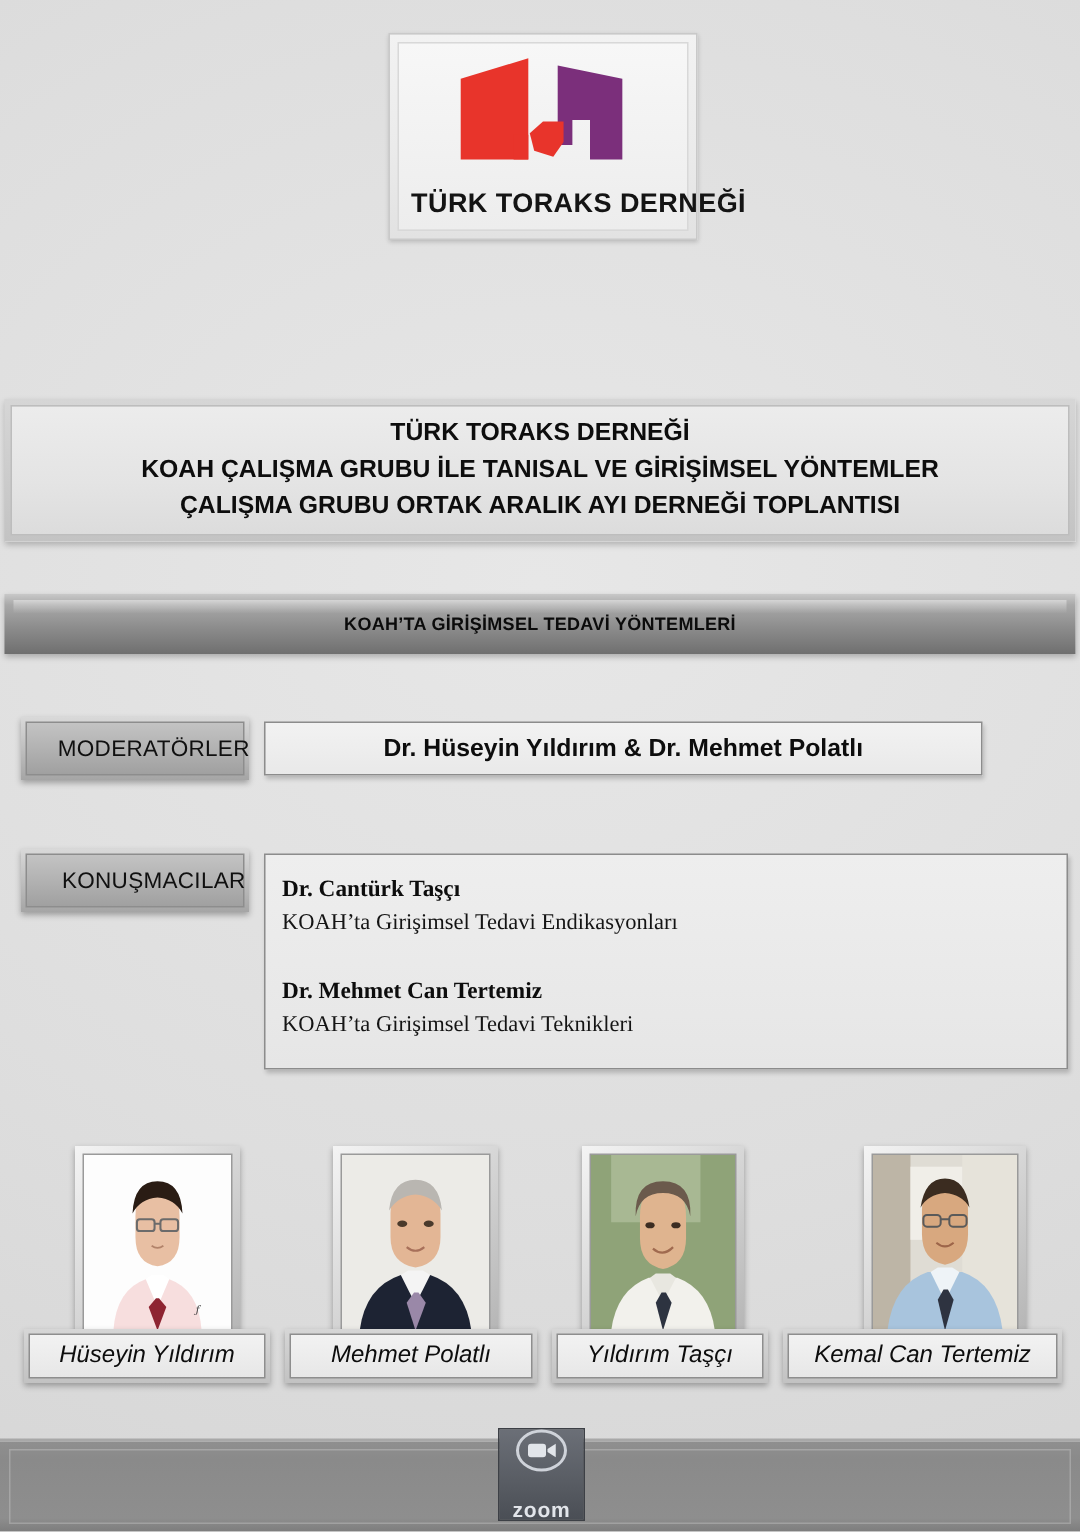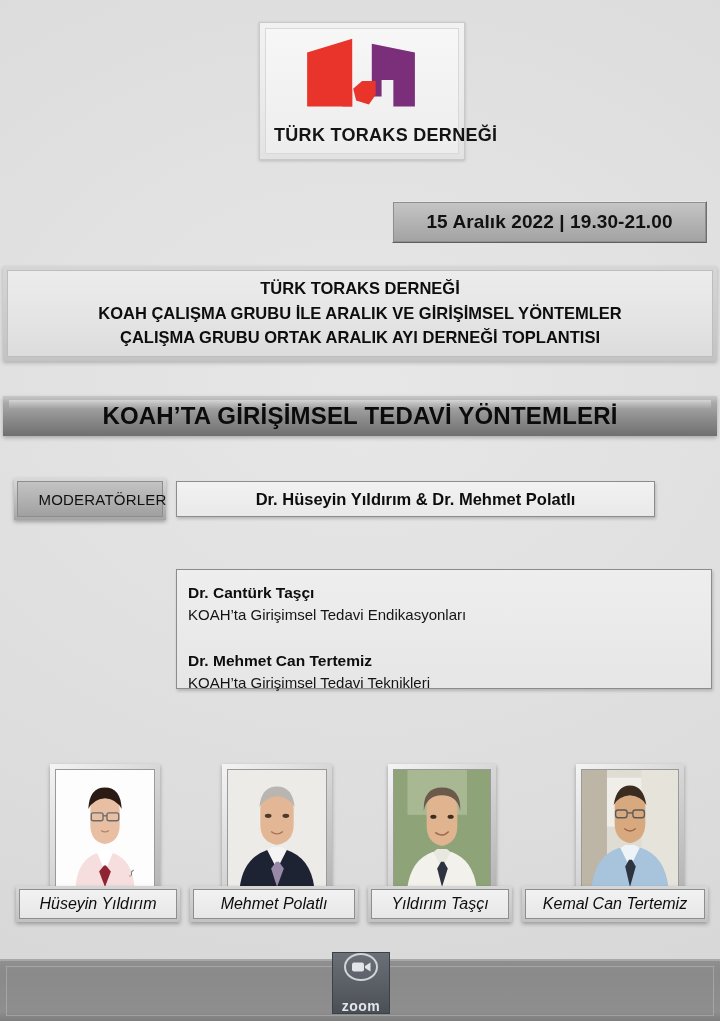--- a/index.html
+++ b/index.html
@@ -114,21 +114,21 @@
   }
   .subtitle-bar::before {
     content:"";
     position:absolute; left:6px; right:6px; top:4px; height:9px;
     background: linear-gradient(180deg,rgba(255,255,255,0.42),rgba(255,255,255,0));
     pointer-events:none;
   }
   .subtitle-text {
     position: relative;
     font-weight: bold;
-    font-size: 24px;
+    font-size: 12px;
     color: #0b0b0b;
     letter-spacing: 0.2px;
     white-space: nowrap;
   }
 
   
   .mod-label {
     position: absolute;
     left: 14px; top: 478px;
     width: 152px; height: 42px;
@@ -176,27 +176,28 @@
     width: 152px; height: 42px;
     background: linear-gradient(180deg,#d9d9d9 0%,#c4c4c4 40%,#a5a5a5 100%);
     box-shadow: 0 2px 4px rgba(0,0,0,0.3);
     box-sizing: border-box;
     padding: 3px;
     z-index: 3;
   }
   .spk-box {
     position: absolute;
     left: 176px; top: 569px;
-    width: 536px; height: 120px;
+    width: 536px; height: 144px;
     background: linear-gradient(180deg,#eeeeee 0%,#e6e6e6 100%);
     border: 1px solid #8c8c8c;
     box-shadow: 1px 2px 3px rgba(0,0,0,0.2);
     box-sizing: border-box;
     padding: 11px 0 12px 11px;
     z-index: 2;
+    font-family: Liberation Serif, serif;
   }
   .spk-entry { margin-bottom: 22px; }
   .spk-name {
     font-weight: bold;
     font-size: 15.5px;
     color: #0d0d0d;
     line-height: 1.5;
   }
   .spk-topic {
     font-size: 15px;
@@ -298,43 +299,43 @@
       <svg class="logo-art" viewBox="0 0 196 86" preserveAspectRatio="xMidYMid meet">
         <polygon points="42,17 88,3 88,72 42,72" fill="#e8342b"></polygon>
         <polygon points="88,72 88,55 78,55 78,72" fill="#e8342b"></polygon>
         <polygon points="108,8 152,17 152,72 130,72 130,45 118,45 118,62 108,62" fill="#7b2f7b"></polygon>
         <polygon points="98,46 112,46 112,60 105,70 92,66 89,54" fill="#e8342b"></polygon>
       </svg>
       <div class="logo-word">TÜRK TORAKS DERNEĞİ</div>
     </div>
   </div>
 
-  <div class="date-banner">
-    <div class="inner">15 Aralık 2022 | 19.30-21.00</div>
-  </div>
 
   <div class="title-block">
     <div class="inner">
       <div class="title-line">TÜRK TORAKS DERNEĞİ</div>
-      <div class="title-line">KOAH ÇALIŞMA GRUBU İLE ARALIK VE GİRİŞİMSEL YÖNTEMLER</div>
+      <div class="title-line">KOAH ÇALIŞMA GRUBU İLE TANISAL VE GİRİŞİMSEL YÖNTEMLER</div>
       <div class="title-line">ÇALIŞMA GRUBU ORTAK ARALIK AYI DERNEĞİ TOPLANTISI</div>
     </div>
   </div>
 
   <div class="subtitle-bar">
     <span class="subtitle-text">KOAH’TA GİRİŞİMSEL TEDAVİ YÖNTEMLERİ</span>
   </div>
 
   <div class="mod-label">
     <div class="inner">MODERATÖRLER</div>
   </div>
   <div class="mod-box">
     <span class="mod-names">Dr. Hüseyin Yıldırım  &amp;  Dr. Mehmet Polatlı</span>
   </div>
 
+  <div class="spk-label">
+    <div class="inner">KONUŞMACILAR</div>
+  </div>
   <div class="spk-box">
     <div class="spk-entry">
       <div class="spk-name">Dr. Cantürk Taşçı</div>
       <div class="spk-topic">KOAH’ta Girişimsel Tedavi Endikasyonları</div>
     </div>
     <div class="spk-entry">
       <div class="spk-name">Dr. Mehmet Can Tertemiz</div>
       <div class="spk-topic">KOAH’ta Girişimsel Tedavi Teknikleri</div>
     </div>
   </div>

